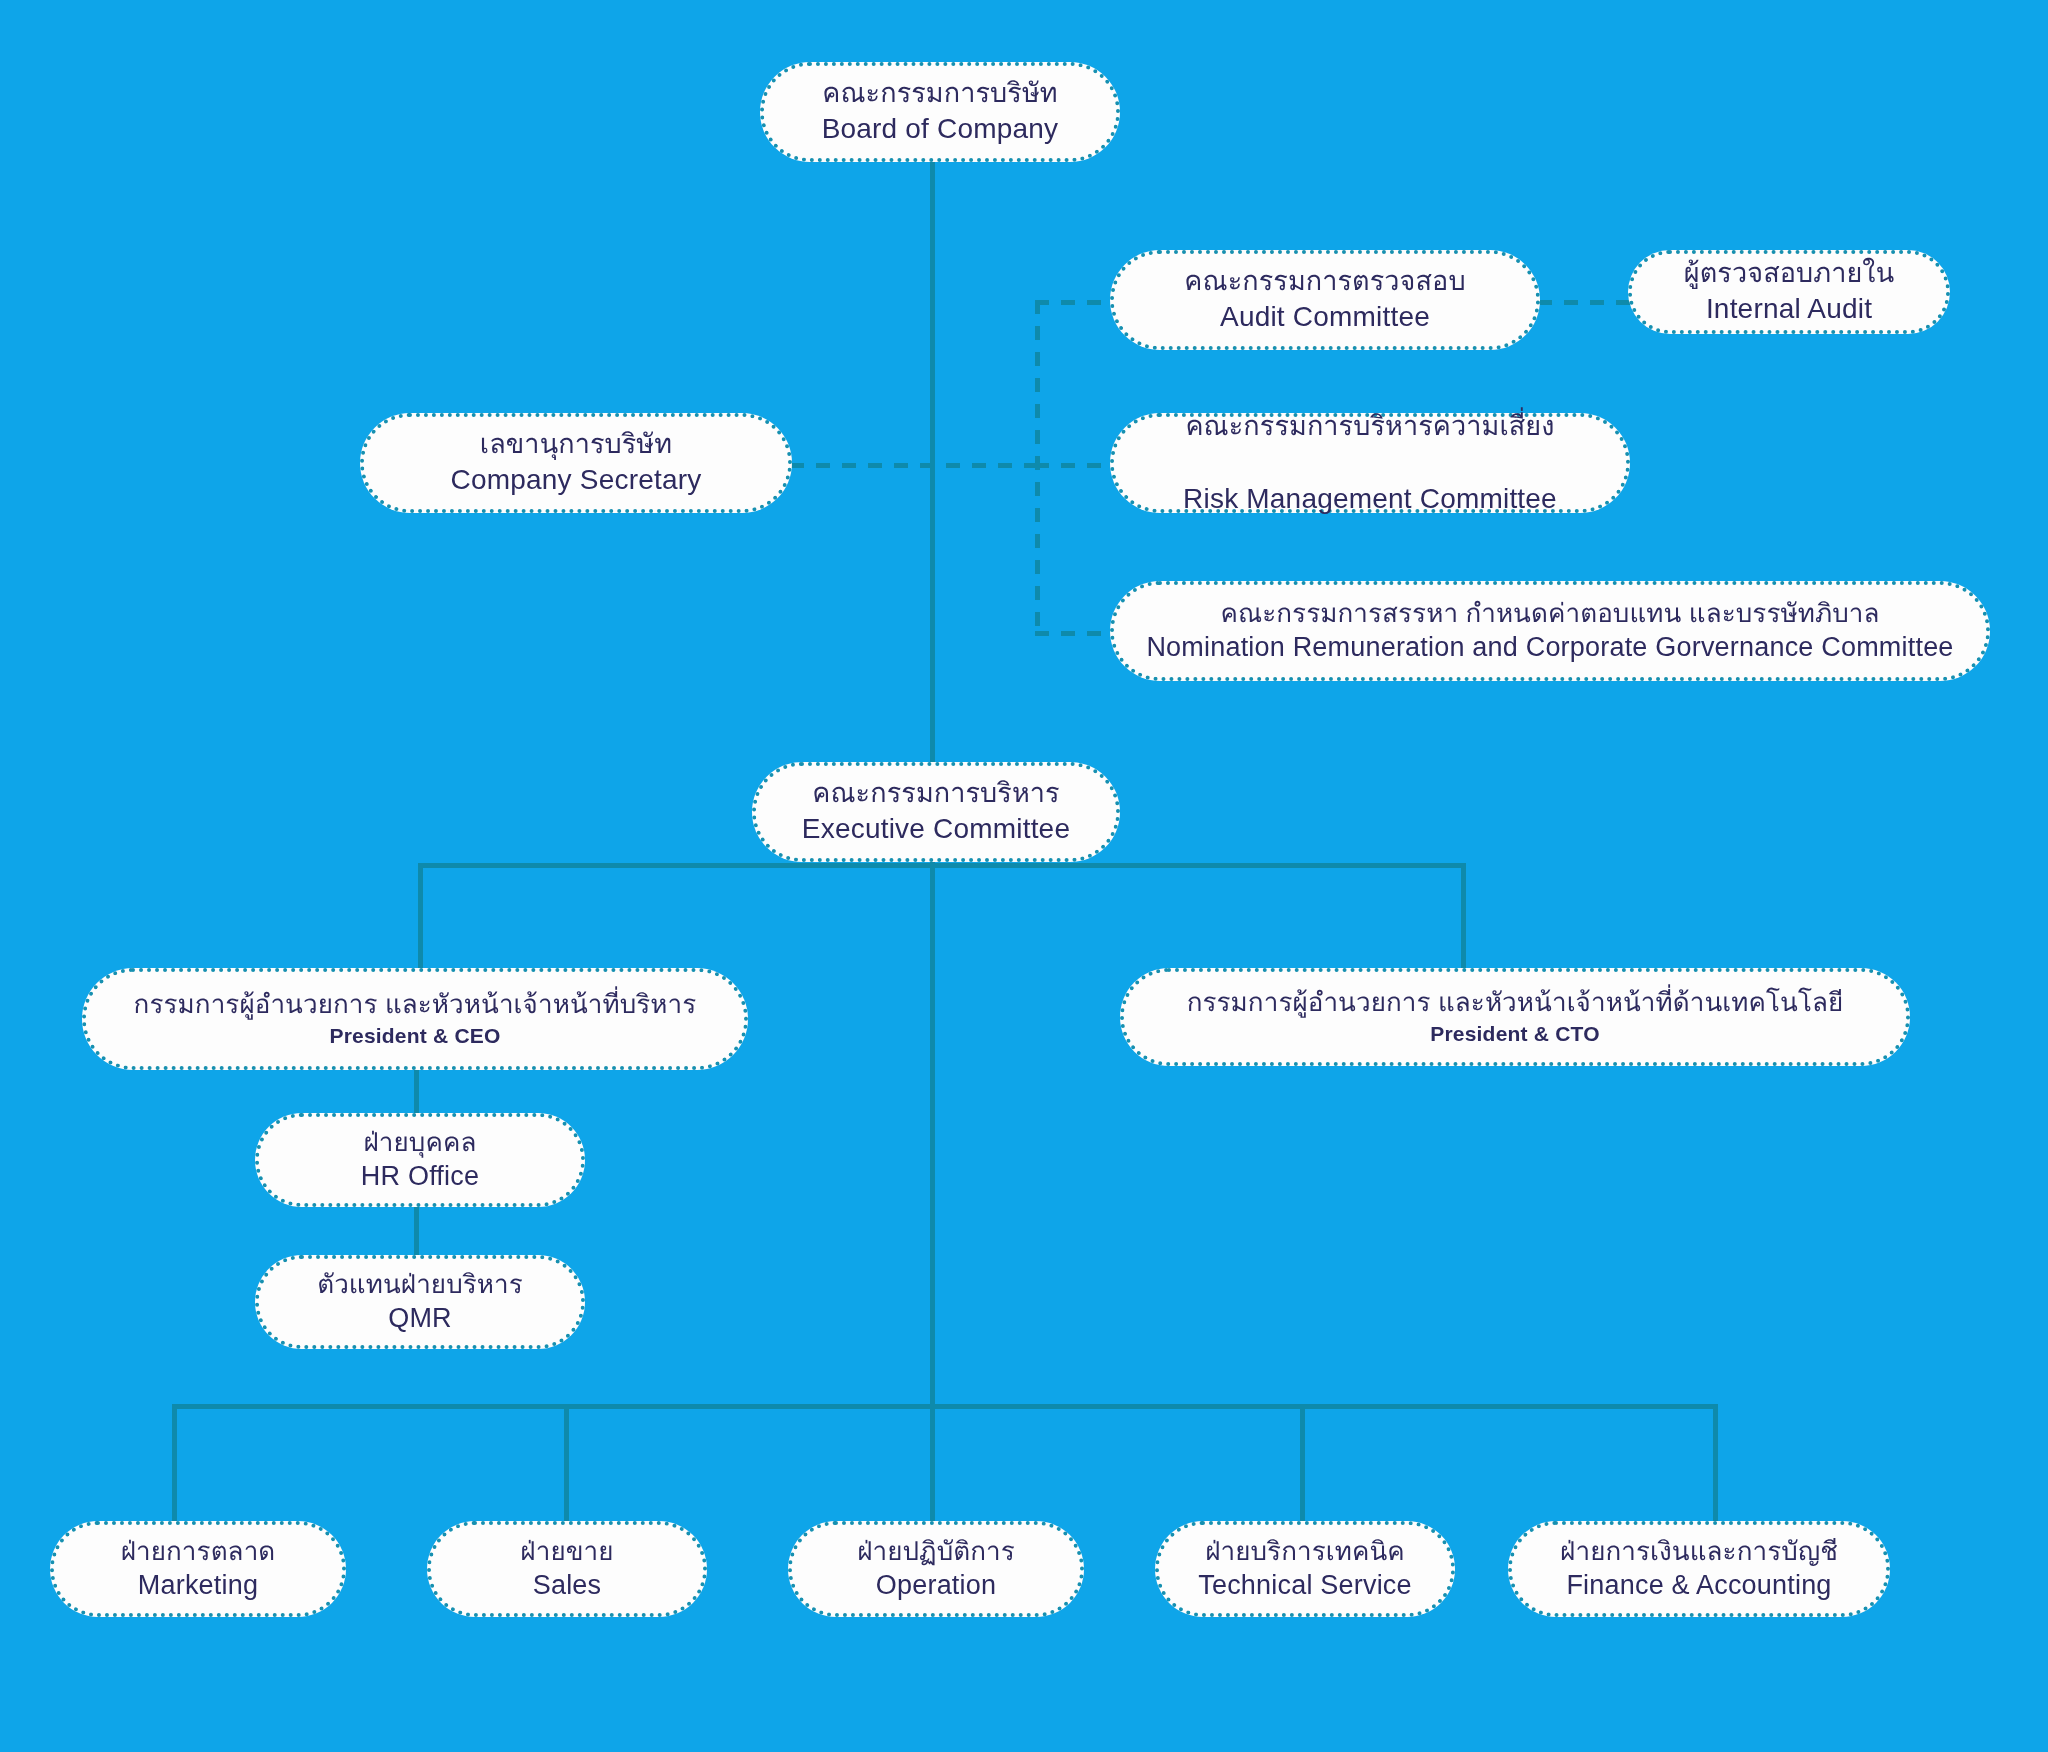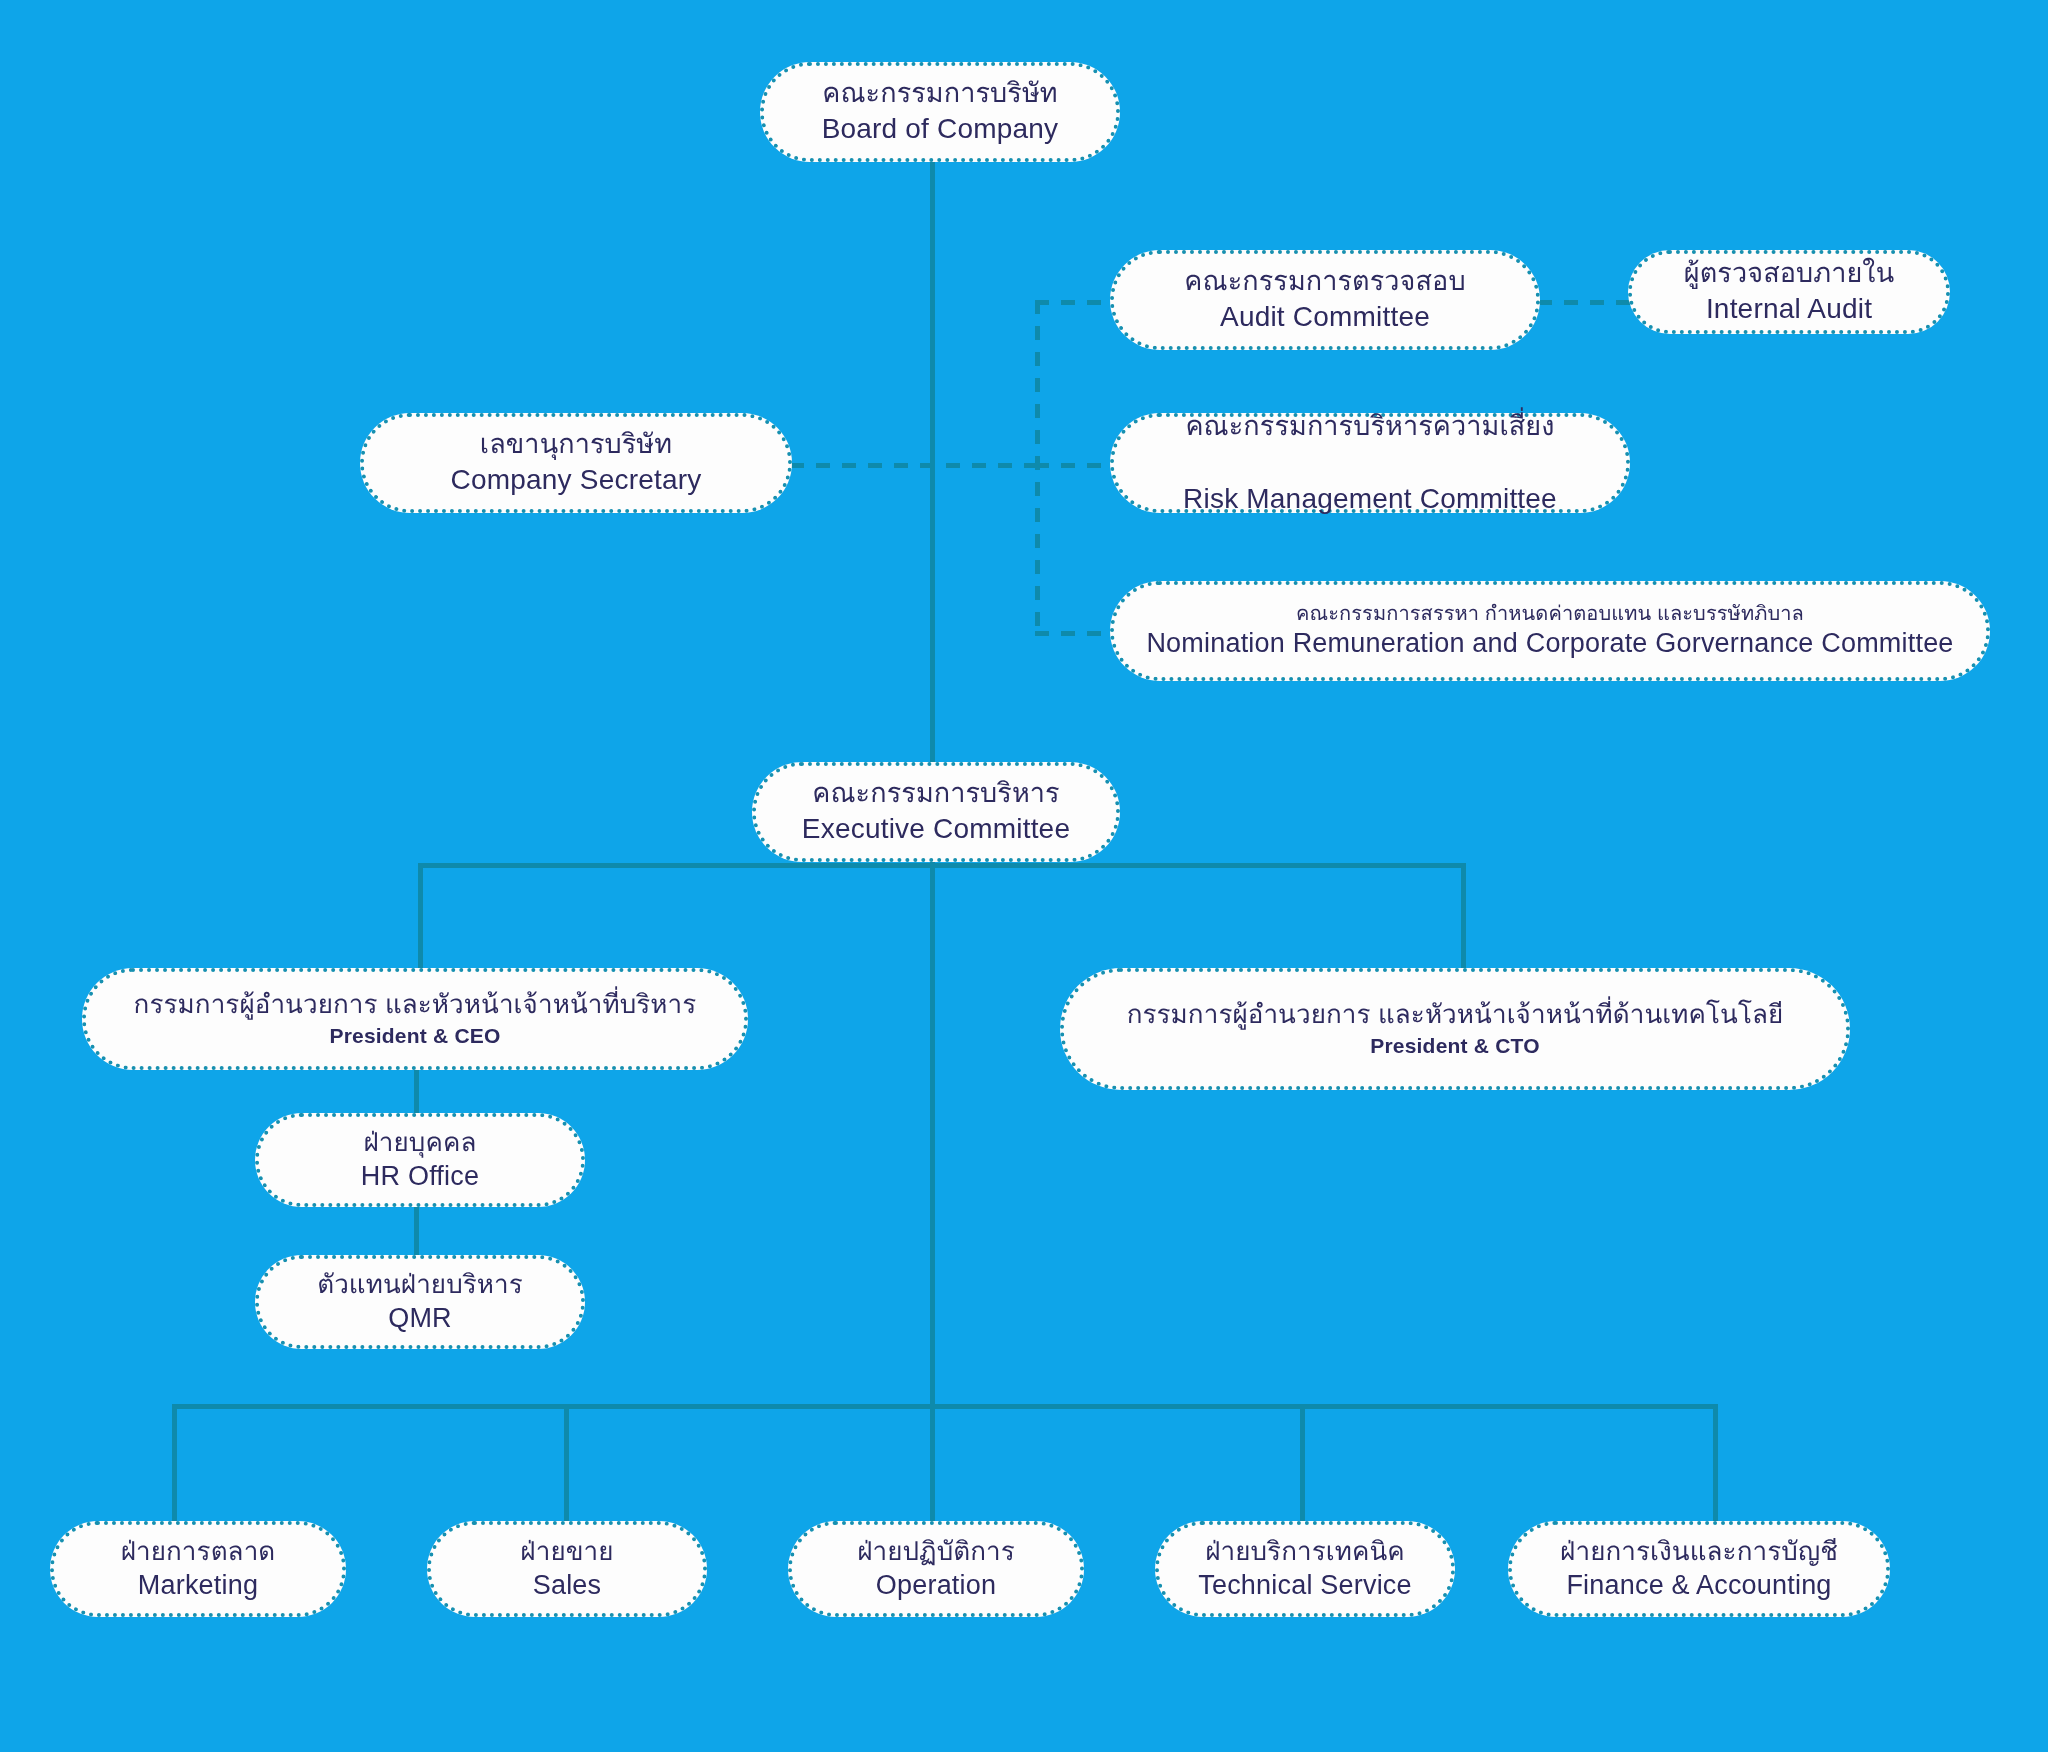--- a/index.html
+++ b/index.html
@@ -58,21 +58,21 @@
   .node .en{
     display:block;
     font-size:28px;
     letter-spacing:.2px;
     white-space:nowrap;
   }
 
   
   .node.wide .th{font-size:26px;}
   .node.wide .en{font-size:21px;font-weight:bold;}
-  .node.xwide .th{font-size:20px;}
+  .node.xwide .th{font-size:26px;}
   .node.xwide .en{font-size:27px;}
   .node.small .th{font-size:26px;}
   .node.small .en{font-size:27px;}
 </style>
 </head>
 <body>
 
 <div id="chart">
 
   <div class="ln v" style="left:930px;top:162px;height:600px;"></div>
@@ -138,21 +138,21 @@
   <div class="node" style="left:752px;top:762px;width:368px;height:100px;">
     <span class="th">คณะกรรมการบริหาร</span>
     <span class="en">Executive Committee</span>
   </div>
 
   <div class="node wide" style="left:82px;top:968px;width:666px;height:102px;">
     <span class="th">กรรมการผู้อำนวยการ และหัวหน้าเจ้าหน้าที่บริหาร</span>
     <span class="en">President &amp; CEO</span>
   </div>
 
-  <div class="node wide" style="left:1060px;top:968px;width:790px;height:122px;">
+  <div class="node wide" style="left:1120px;top:968px;width:790px;height:98px;">
     <span class="th">กรรมการผู้อำนวยการ และหัวหน้าเจ้าหน้าที่ด้านเทคโนโลยี</span>
     <span class="en">President &amp; CTO</span>
   </div>
 
   <div class="node small" style="left:255px;top:1113px;width:330px;height:94px;">
     <span class="th">ฝ่ายบุคคล</span>
     <span class="en">HR Office</span>
   </div>
 
   <div class="node small" style="left:255px;top:1255px;width:330px;height:94px;">

